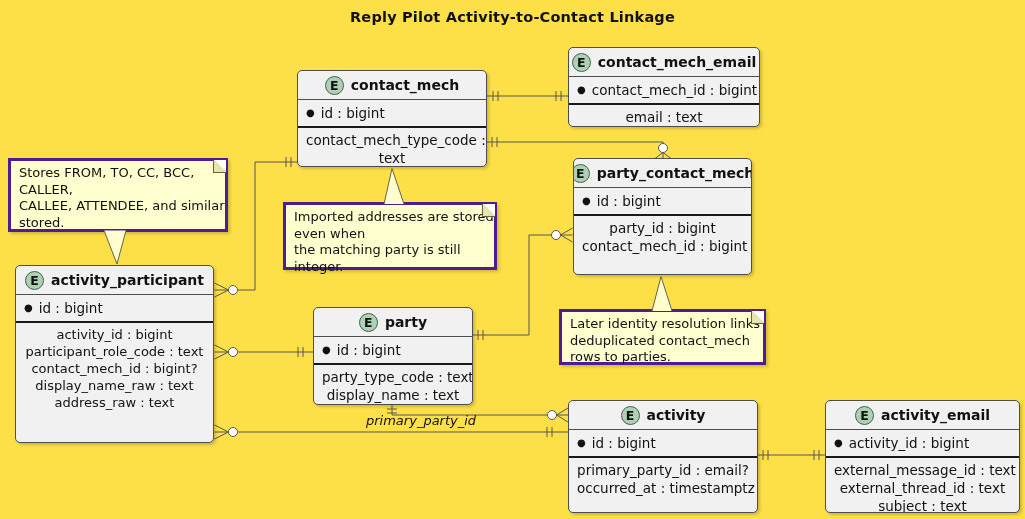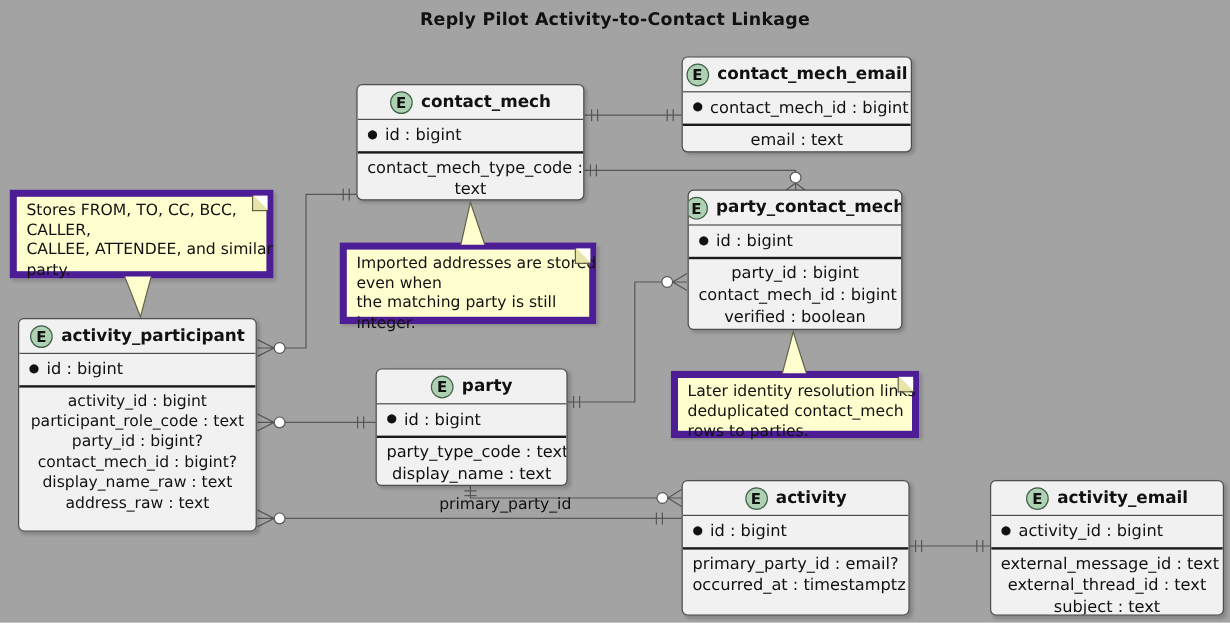--- a/index.html
+++ b/index.html
@@ -1,17 +1,17 @@
 <!DOCTYPE html>
 <html><head>
 <meta charset="utf-8">
 <style>
   html,body{margin:0;padding:0;background:#ffffff;}
   #canvas{
-    position:relative;width:1025px;height:519px;background:#a3a3a3;
+    position:relative;width:1025px;height:519px;background:#fde047;
     font-family:"DejaVu Sans","Liberation Sans",sans-serif;color:#111;
     overflow:hidden;
   }
   #diagram-title{
     position:absolute;left:0;top:9px;width:1025px;text-align:center;
     font-size:14.5px;font-weight:bold;letter-spacing:0.2px;
   }
   svg.layer{position:absolute;left:0;top:0;pointer-events:none;}
   .entity{
     position:absolute;background:#F1F1F1;border:1px solid #4D4D4D;
@@ -32,33 +32,33 @@
   .ent-pk{
     height:26px;display:flex;align-items:center;gap:6px;
     padding:0 8px;border-bottom:2px solid #1a1a1a;
     font-size:13.5px;white-space:nowrap;
   }
   .bullet{font-size:10px;line-height:1;}
   .ent-attrs{padding:3px 8px 0 8px;font-size:13.5px;line-height:18px;text-align:center;}
   .ent-attrs.tight{line-height:17px;font-size:13px;}
   .attr-line{white-space:nowrap;}
   .note{
-    position:absolute;background:#FEFECE;border:6px solid #4c1d95;
+    position:absolute;background:#FEFECE;border:3px solid #4c1d95;
     box-sizing:border-box;padding:4px 8px;font-size:13px;line-height:16.5px;
     box-shadow:2px 2px 3px rgba(0,0,0,0.18);
   }
   .note .fold{
     position:absolute;top:-1px;right:-1px;width:13px;height:13px;
     background:linear-gradient(225deg,#ffffff 46%,#e7e5a9 50%);
     border-left:1px solid #63634a;border-bottom:1px solid #63634a;
     box-sizing:border-box;
   }
   .note-line{white-space:nowrap;}
   #edge-label-primary-party-id{
-    position:absolute;left:366px;top:413px;font-size:13px;white-space:nowrap;
+    position:absolute;left:366px;top:413px;font-size:13px;white-space:nowrap;font-style:italic;
   }
 </style>
 </head>
 <body>
 
 <div id="canvas">
 
   <div id="diagram-title">Reply Pilot Activity-to-Contact Linkage</div>
 
   <svg class="layer" width="1025" height="519" fill="none" stroke="#565656" stroke-width="1">
@@ -142,37 +142,35 @@
       <span class="e-circle">E</span>
       <span class="ent-name">party_contact_mech</span>
     </div>
     <div class="ent-pk">
       <span class="bullet">●</span>
       <span>id : bigint</span>
     </div>
     <div class="ent-attrs">
       <div class="attr-line">party_id : bigint</div>
       <div class="attr-line">contact_mech_id : bigint</div>
-      <div class="attr-line">verified : boolean</div>
     </div>
   </div>
 
   <div class="entity" style="left:15px;top:265px;width:199px;height:178px;">
     <div class="ent-header">
       <span class="e-circle">E</span>
       <span class="ent-name">activity_participant</span>
     </div>
     <div class="ent-pk">
       <span class="bullet">●</span>
       <span>id : bigint</span>
     </div>
     <div class="ent-attrs tight">
       <div class="attr-line">activity_id : bigint</div>
       <div class="attr-line">participant_role_code : text</div>
-      <div class="attr-line">party_id : bigint?</div>
       <div class="attr-line">contact_mech_id : bigint?</div>
       <div class="attr-line">display_name_raw : text</div>
       <div class="attr-line">address_raw : text</div>
     </div>
   </div>
 
   <div class="entity" style="left:313px;top:307px;width:160px;height:98px;">
     <div class="ent-header">
       <span class="e-circle">E</span>
       <span class="ent-name">party</span>
@@ -216,21 +214,21 @@
       <div class="attr-line">external_thread_id : text</div>
       <div class="attr-line">subject : text</div>
     </div>
   </div>
 
   <div class="note" style="left:8px;top:158px;width:220px;height:74px;">
     <div class="fold"></div>
     <div class="note-line">Stores FROM, TO, CC, BCC,</div>
     <div class="note-line">CALLER,</div>
     <div class="note-line">CALLEE, ATTENDEE, and similar</div>
-    <div class="note-line">party.</div>
+    <div class="note-line">stored.</div>
   </div>
 
   <div class="note" style="left:283px;top:202px;width:214px;height:68px;">
     <div class="fold"></div>
     <div class="note-line">Imported addresses are stored</div>
     <div class="note-line">even when</div>
     <div class="note-line">the matching party is still</div>
     <div class="note-line">integer.</div>
   </div>
 

